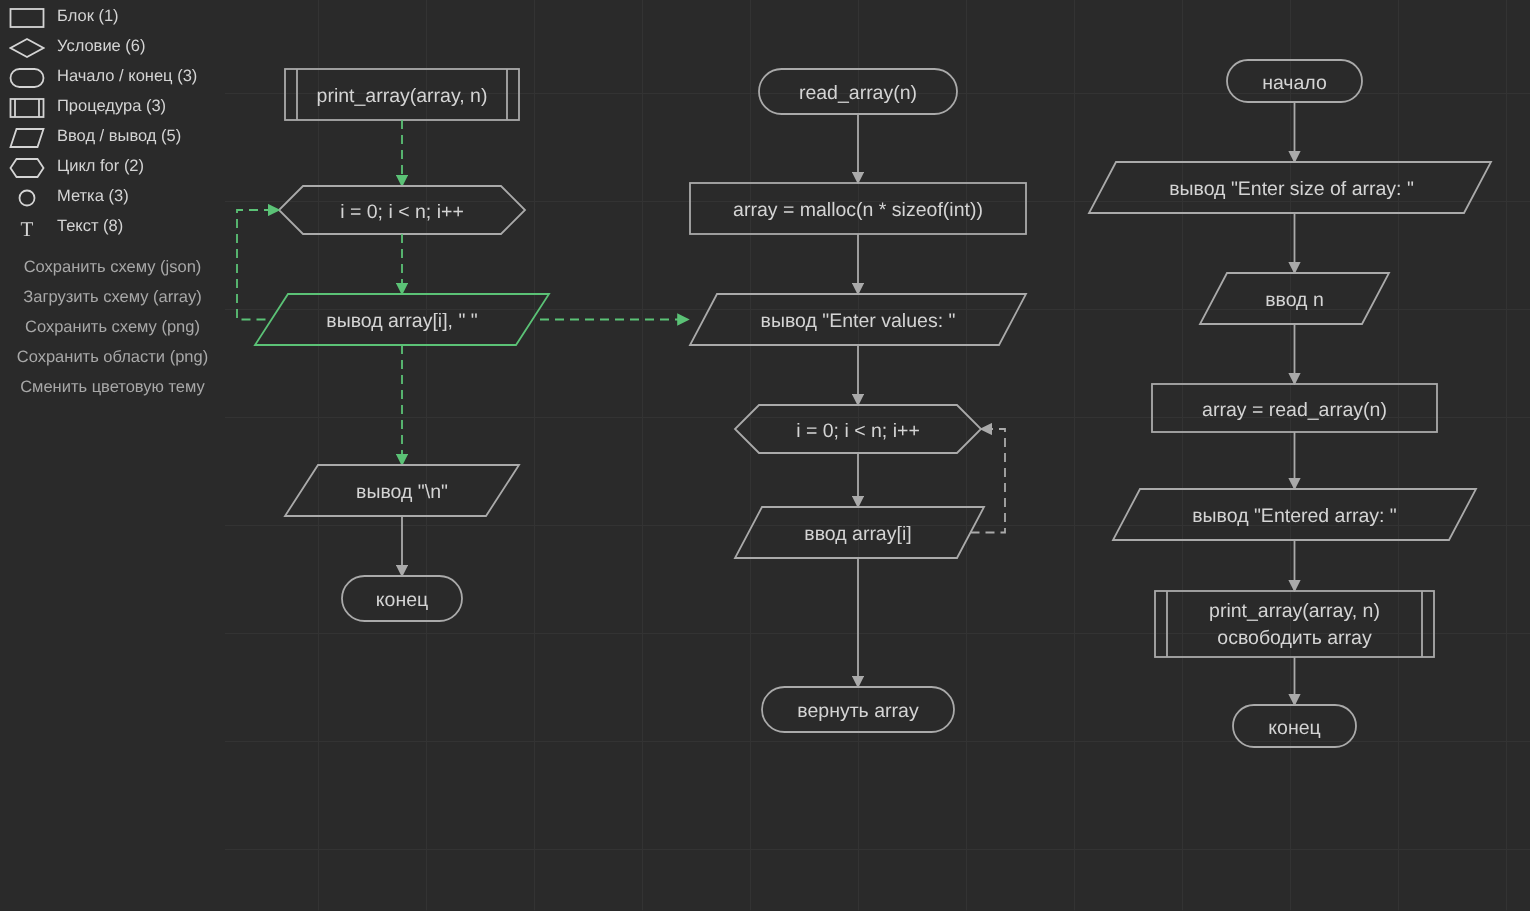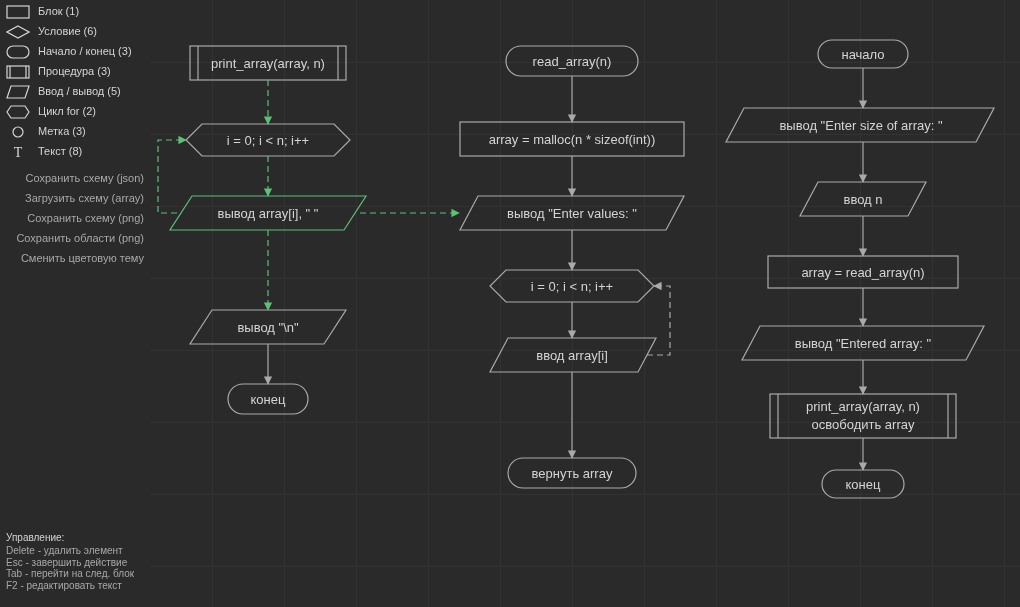--- a/index.html
+++ b/index.html
@@ -14,21 +14,21 @@
   html,body{margin:0;padding:0;width:1020px;height:607px;background:var(--bg);font-family:Arial,Helvetica,sans-serif;color:var(--text);overflow:hidden}
   .app{display:flex;width:1020px;height:607px}
   
   .sidebar{width:150px;flex:0 0 150px;background:var(--panel);display:flex;flex-direction:column;font-size:11px;color:var(--muted)}
   .palette{padding:4px 4px 8px 4px;display:flex;flex-direction:column;gap:4px}
   .palette-item{display:flex;align-items:flex-start;gap:8px;padding:1px 2px;cursor:pointer}
   .palette-item .ico{width:24px;height:14px;flex:0 0 24px;display:flex;align-items:center;justify-content:center}
   .palette-item .ico svg{stroke:var(--text);fill:none;stroke-width:1.2}
   .palette-item .lbl{color:var(--text)}
   .actions{padding:4px 6px 8px 6px;display:flex;flex-direction:column;gap:8px}
-  .action-btn{background:none;border:none;color:var(--muted);font-size:11px;text-align:right;padding:0;cursor:pointer}
+  .action-btn{background:none;border:none;color:var(--muted);font-size:11px;text-align:center;padding:0;cursor:pointer}
   .help{margin-top:auto;padding:4px 6px 8px 6px;color:var(--muted);font-size:10px;line-height:1.15}
   .help .heading{color:var(--text);margin-bottom:2px}
   .help-block{margin-bottom:8px}
 
   
   .canvas{flex:1;position:relative;background:var(--bg)}
   .grid{position:absolute;inset:0;
     background-image:
       linear-gradient(to right,var(--grid) 1px,transparent 1px),
       linear-gradient(to bottom,var(--grid) 1px,transparent 1px);
@@ -120,27 +120,20 @@
 
     <div class="actions">
       <button class="action-btn">Сохранить схему (json)</button>
       <button class="action-btn">Загрузить схему (array)</button>
       <button class="action-btn">Сохранить схему (png)</button>
       <button class="action-btn">Сохранить области (png)</button>
       <button class="action-btn">Сменить цветовую тему</button>
     </div>
 
     <div class="help">
-      <div class="help-block">
-        <div class="heading">Управление:</div>
-        <div>Delete - удалить элемент</div>
-        <div>Esc - завершить действие</div>
-        <div>Tab - перейти на след. блок</div>
-        <div>F2 - редактировать текст</div>
-      </div>
     </div>
   </div>
 
   <div class="canvas">
     <div class="grid"></div>
     <svg class="flow" viewBox="0 0 870 607" width="870" height="607">
       <defs>
         <marker id="arrow" viewBox="0 0 10 10" refX="9" refY="5" markerWidth="7" markerHeight="7" orient="auto-start-reverse">
           <path d="M0,0 L10,5 L0,10 z" fill="#aaaaaa"></path>
         </marker>

